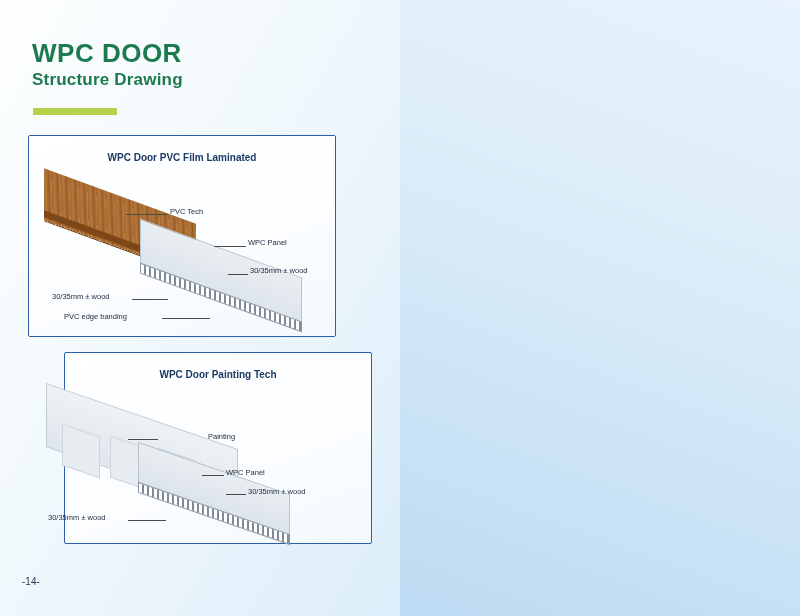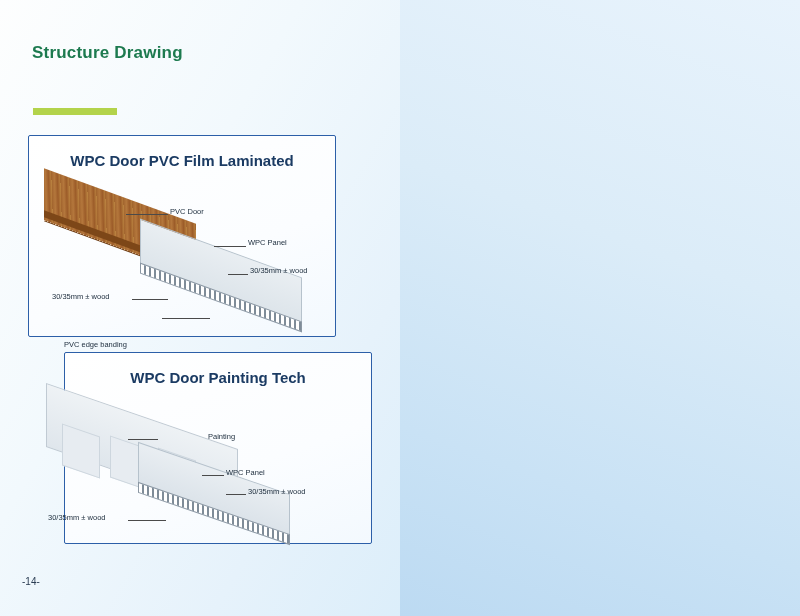--- a/index.html
+++ b/index.html
@@ -61,21 +61,21 @@
     border: 1px solid #2c5fa8;
     background: linear-gradient(160deg, #ffffff 0%, #fbfdff 60%, #f3f9fe 100%);
     border-radius: 2px;
   }
   .card-1 { left: 28px; top: 135px; width: 306px; height: 200px; }
   .card-2 { left: 28px; top: 352px; width: 306px; height: 190px; margin-left: 36px; }
   .card-title {
     position: absolute;
     top: 16px; left: 0; right: 0;
     text-align: center;
-    font-size: 15px;
+    font-size: 10px;
     font-weight: bold;
     color: #1b3b63;
   }
   .lbl {
     position: absolute;
     font-size: 7.5px;
     color: #1b2b3b;
     white-space: nowrap;
   }
   .lead {
@@ -159,46 +159,47 @@
   }
 </style>
 </head>
 <body>
 
 <div class="page">
 
   <div class="left-page">
 
     <div class="title-block">
+      <div class="title-main">WPC DOOR</div>
       <div class="title-sub">Structure Drawing</div>
     </div>
     <div class="title-rule"></div>
 
     <div class="card card-1">
       <div class="card-title">WPC Door PVC Film Laminated</div>
     </div>
 
     <div class="wood"></div>
     <div class="wood-edge"></div>
     <div class="panel1"></div>
     <div class="panel1-edge"></div>
 
-    <div class="lbl" style="left:170px; top:207px;">PVC Door</div>
+    <div class="lbl" style="left:170px; top:207px;">PVC Tech</div>
     <div class="lead" style="left:126px; top:214px; width:42px;"></div>
 
     <div class="lbl" style="left:248px; top:238px;">WPC Panel</div>
     <div class="lead" style="left:214px; top:246px; width:32px;"></div>
 
     <div class="lbl" style="left:250px; top:266px;">30/35mm ± wood</div>
     <div class="lead" style="left:228px; top:274px; width:20px;"></div>
 
     <div class="lbl" style="left:52px; top:292px;">30/35mm ± wood</div>
     <div class="lead" style="left:132px; top:299px; width:36px;"></div>
 
-    <div class="lbl" style="left:64px; top:312px;margin-top:28px;">PVC edge banding</div>
+    <div class="lbl" style="left:64px; top:312px;">PVC edge banding</div>
     <div class="lead" style="left:162px; top:318px; width:48px;"></div>
 
     <div class="card card-2">
       <div class="card-title">WPC Door Painting Tech</div>
     </div>
 
     <div class="paint-panel"></div>
     <div class="paint-inner" style="left:62px; top:430px; width:36px; height:40px;"></div>
     <div class="paint-inner" style="left:110px; top:442px; width:36px; height:40px;"></div>
     <div class="paint-inner" style="left:158px; top:454px; width:36px; height:40px;"></div>

